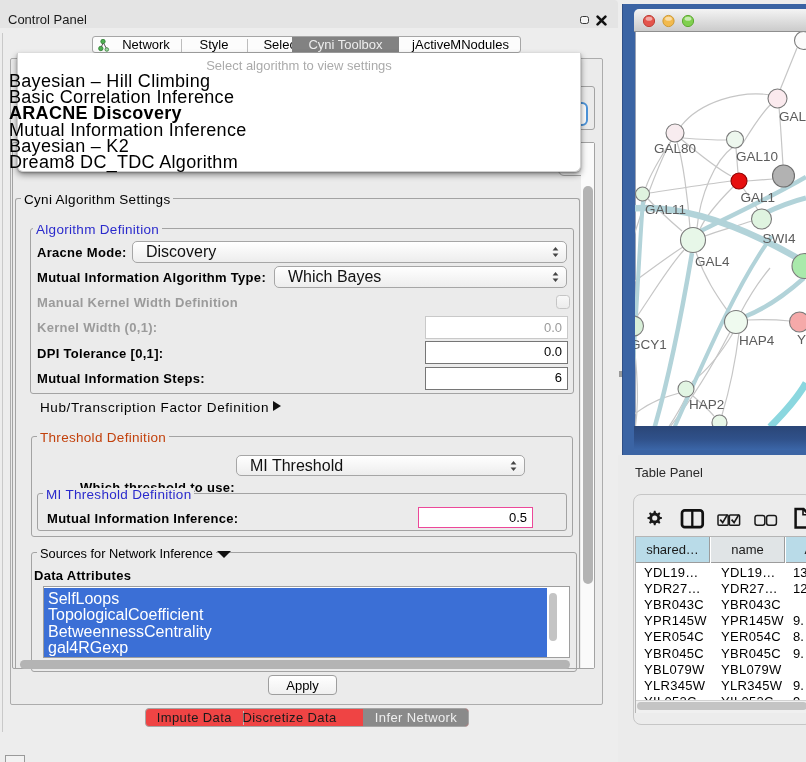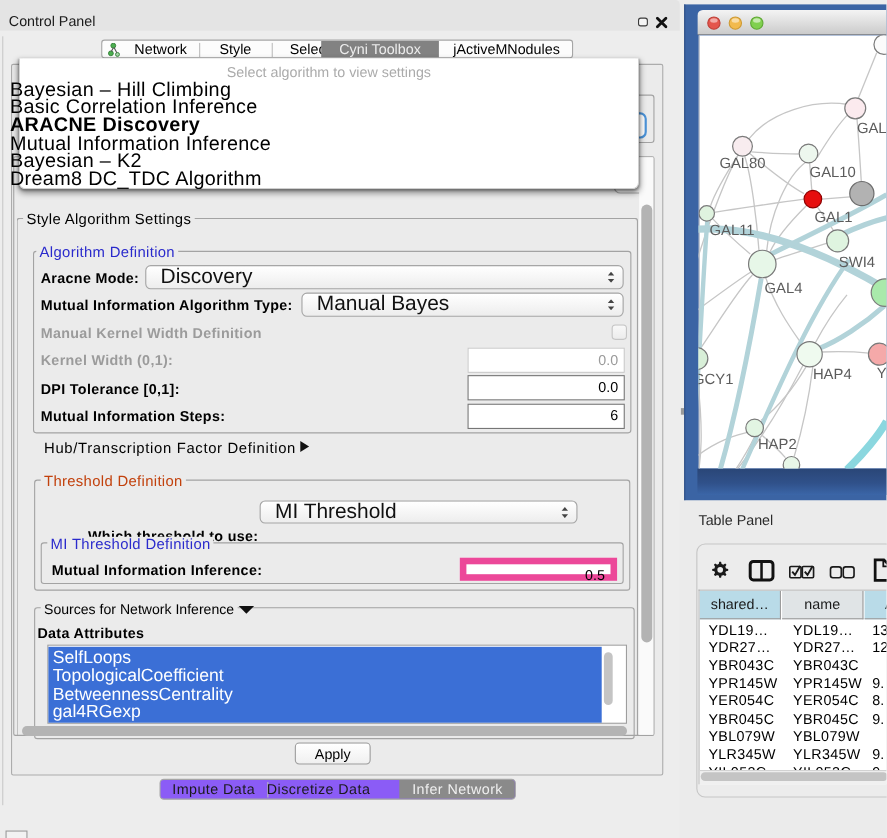--- a/index.html
+++ b/index.html
@@ -1,21 +1,21 @@
 <!DOCTYPE html>
 <html><head><meta charset="utf-8">
 <style>
 *{margin:0;padding:0;box-sizing:border-box}
 html,body{width:806px;height:762px;background:#EDEDED;overflow:hidden;position:relative;
 font-family:"Liberation Sans",sans-serif;}
 .ab{position:absolute}
 .gb{position:absolute;border:1px solid #A3A3A3;border-radius:3px}
 .gl{position:absolute;font-size:13.5px;background:#EBEBEB;padding:0 3px;line-height:13px;white-space:nowrap;letter-spacing:0.3px}
 .bl{position:absolute;font-size:13px;font-weight:bold;line-height:13px;white-space:nowrap;color:#000;letter-spacing:0.3px}
-.combo{position:absolute;background:linear-gradient(#FFFFFF,#EDEDED);border:1px solid #A6A6A6;border-radius:5px;font-size:19px;color:#111}
+.combo{position:absolute;background:linear-gradient(#FFFFFF,#EDEDED);border:1px solid #A6A6A6;border-radius:5px;font-size:16px;color:#111}
 .combo span{position:absolute;left:13px;top:3px;line-height:14px}
 .arr{position:absolute;right:7px;top:50%;margin-top:-5px;width:7px;height:10px}
 .fld{position:absolute;background:#fff;font-size:13px;text-align:right;padding-right:5px;color:#000}
 </style></head>
 <body>
 
 <div class="ab" id="cpwin" style="left:0;top:5;width:618;height:730;background:#E9E9E9;border:1px solid #C2C2C2;border-left:none;border-radius:0 4px 6px 6px;"></div>
 <div class="ab" style="left:2;top:0;width:5px;height:4px;background:#555"></div>
 <div class="ab" style="left:0;top:5;width:618px;height:28px;background:#E4E4E4;border-radius:0 4px 0 0"></div>
 <div class="ab" style="left:8px;top:12px;font-size:13px;color:#1A1A1A">Control Panel</div>
@@ -46,37 +46,37 @@
 
 <div class="gb" style="left:20px;top:86px;width:575px;height:44px;background:#EBEBEB"></div>
 <div class="ab" style="left:566px;top:102px;width:22px;height:24px;border:2.6px solid #4C93D8;border-radius:6px;background:#fff"></div>
 <div class="gb" style="left:12px;top:142px;width:583px;height:527px;background:#EBEBEB;border-radius:2px"></div>
 <div class="ab" style="left:558px;top:150px;width:29px;height:26px;border:1px solid #A6A6A6;border-radius:6px;background:#F4F4F4"></div>
 
 <div class="ab" style="left:581px;top:143px;width:13px;height:525px;background:#FAFAFA"></div>
 <div class="ab" style="left:582.5px;top:186px;width:10px;height:398px;background:#B3B3B3;border-radius:5px"></div>
 
 <div class="gb" style="left:15px;top:198px;width:565px;height:471px;border-bottom:none;border-radius:3px 3px 0 0"></div>
-<div class="gl" style="left:21px;top:192.5px;color:#000">Style Algorithm Settings</div>
+<div class="gl" style="left:21px;top:192.5px;color:#000">Cyni Algorithm Settings</div>
 
 <div class="gb" style="left:30px;top:228px;width:544px;height:166px"></div>
 <div class="gl" style="left:33px;top:222.5px;color:#2A2ACC">Algorithm Definition</div>
 
 <div class="bl" style="left:37px;top:245.5px">Aracne Mode:</div>
 <div class="combo" style="left:132px;top:240.5px;width:435px;height:22px">
     <span>Discovery</span>
     <svg class="arr" viewBox="0 0 7 10">
       <path d="M3.5 0 L6.4 3.4 L0.6 3.4 Z" fill="#444"></path>
       <path d="M3.5 10 L6.4 6.6 L0.6 6.6 Z" fill="#444"></path>
     </svg>
   </div>
 
 <div class="bl" style="left:37px;top:271px">Mutual Information Algorithm Type:</div>
 <div class="combo" style="left:274px;top:266px;width:293px;height:22px">
-    <span>Manual Bayes</span>
+    <span>Which Bayes</span>
     <svg class="arr" viewBox="0 0 7 10">
       <path d="M3.5 0 L6.4 3.4 L0.6 3.4 Z" fill="#444"></path>
       <path d="M3.5 10 L6.4 6.6 L0.6 6.6 Z" fill="#444"></path>
     </svg>
   </div>
 
 <div class="bl" style="left:37px;top:296px;color:#9B9B9B">Manual Kernel Width Definition</div>
 <div class="ab" style="left:556px;top:294.5px;width:14px;height:14px;border:1px solid #C5C5C5;border-radius:3.5px;background:linear-gradient(#F8F8F8,#ECECEC)"></div>
 
 <div class="bl" style="left:37px;top:321px;color:#9B9B9B">Kernel Width (0,1):</div>
@@ -98,33 +98,33 @@
     <span>MI Threshold</span>
     <svg class="arr" viewBox="0 0 7 10">
       <path d="M3.5 0 L6.4 3.4 L0.6 3.4 Z" fill="#444"></path>
       <path d="M3.5 10 L6.4 6.6 L0.6 6.6 Z" fill="#444"></path>
     </svg>
   </div>
 
 <div class="gb" style="left:37px;top:493px;width:530px;height:38px"></div>
 <div class="gl" style="left:43px;top:487.5px;color:#2A2ACC">MI Threshold Definition</div>
 <div class="bl" style="left:47px;top:512px">Mutual Information Inference:</div>
-<div class="fld" style="left:418px;top:507px;width:143px;height:21px;border:6px solid #ec4899;line-height:19px">0.5</div>
+<div class="fld" style="left:418px;top:507px;width:115px;height:21px;border:1px solid #ec4899;line-height:19px">0.5</div>
 
 <div class="gb" style="left:31px;top:552px;width:546px;height:120px"></div>
 <div class="gl" style="left:37px;top:546.5px;color:#000;letter-spacing:0;font-size:12.8px">Sources for Network Inference</div>
 <div class="ab" style="left:217px;top:550.5px;width:0;height:0;border-top:7.5px solid #111;border-left:7.5px solid transparent;border-right:7.5px solid transparent"></div>
 <div class="bl" style="left:34px;top:569px">Data Attributes</div>
 <div class="ab" style="left:42.5px;top:586px;width:527px;height:72px;background:#fff;border:1px solid #9E9E9E"></div>
 <div class="ab" style="left:44px;top:588px;width:503px;height:68.5px;background:#3B6FD6;color:#fff;font-size:16px;line-height:16.3px;padding:3px 0 0 4px;overflow:hidden">SelfLoops<br>TopologicalCoefficient<br>BetweennessCentrality<br>gal4RGexp</div>
 <div class="ab" style="left:549px;top:592.5px;width:8px;height:48px;background:#C4C4C4;border-radius:4px"></div>
 <div class="ab" style="left:20px;top:660px;width:550px;height:8.5px;background:#B4B4B4;border-radius:4.5px"></div>
 
 <div class="ab" style="left:268px;top:675px;width:69px;height:20px;background:linear-gradient(#FFFFFF,#F0F0F0);border:1px solid #9E9E9E;border-radius:4px;font-size:13px;text-align:center;line-height:19px;color:#000">Apply</div>
-<div class="ab" id="btabs" style="left:145px;top:707.5px;width:323.5px;height:19.5px;background:#8b5cf6;border:1px solid #A6A6A6;border-radius:4px;font-size:13px;color:#1A1A1A;overflow:hidden;letter-spacing:0.4px">
+<div class="ab" id="btabs" style="left:145px;top:707.5px;width:323.5px;height:19.5px;background:#ef4444;border:1px solid #A6A6A6;border-radius:4px;font-size:13px;color:#1A1A1A;overflow:hidden;letter-spacing:0.4px">
   <div class="ab" style="left:0;top:0;width:96.5px;text-align:center;line-height:18.5px">Impute Data</div>
   <div class="ab" style="left:96.5px;top:2.5px;width:1px;height:14px;background:#BDBDBD"></div>
   <div class="ab" style="left:96.5px;top:0;width:120px;line-height:18.5px">Discretize Data</div>
   <div class="ab" style="left:216.5px;top:0;width:107px;height:19.5px;background:#8A8A8A;color:#EFEFEF;text-align:center;line-height:18.5px">Infer Network</div>
 </div>
 
 <div class="ab" style="left:17px;top:53px;width:564px;height:119px;background:#fff;border:1px solid #CFCFCF;border-top:none;border-radius:0 0 6px 6px;box-shadow:0 3px 6px rgba(0,0,0,0.42),0 1px 2px rgba(0,0,0,0.25)"></div>
 <div class="ab" style="left:17px;top:57.5px;width:564px;text-align:center;font-size:13px;color:#ABABAB">Select algorithm to view settings</div>
 <div class="ab" style="left:9px;top:72.5px;font-size:18px;color:#000;line-height:16.35px;white-space:nowrap;letter-spacing:0.3px">Bayesian – Hill Climbing<br>Basic Correlation Inference<br><b>ARACNE Discovery</b><br>Mutual Information Inference<br>Bayesian – K2<br>Dream8 DC_TDC Algorithm</div>
 

